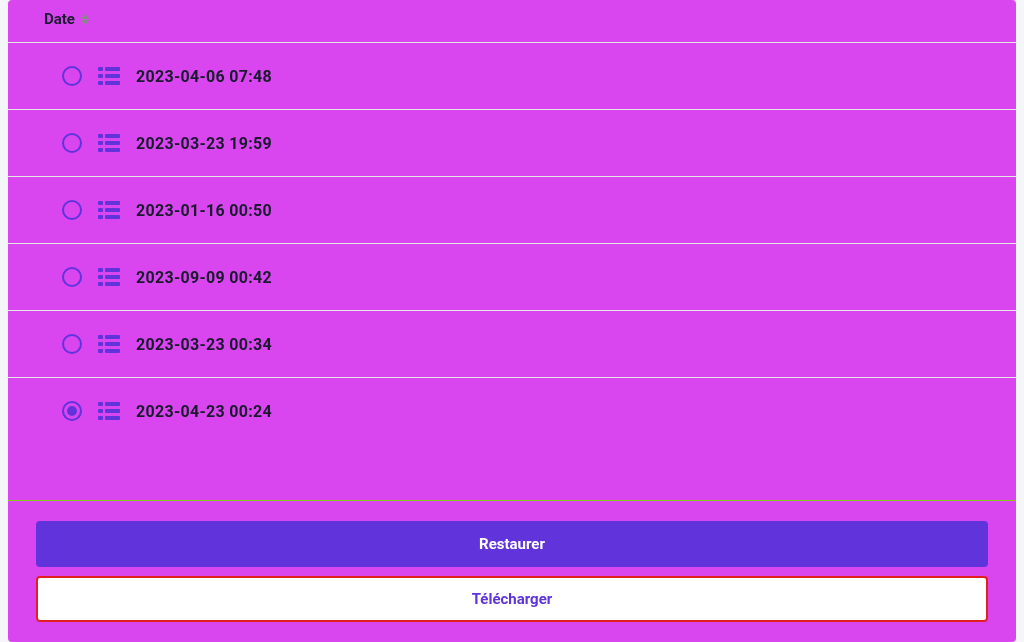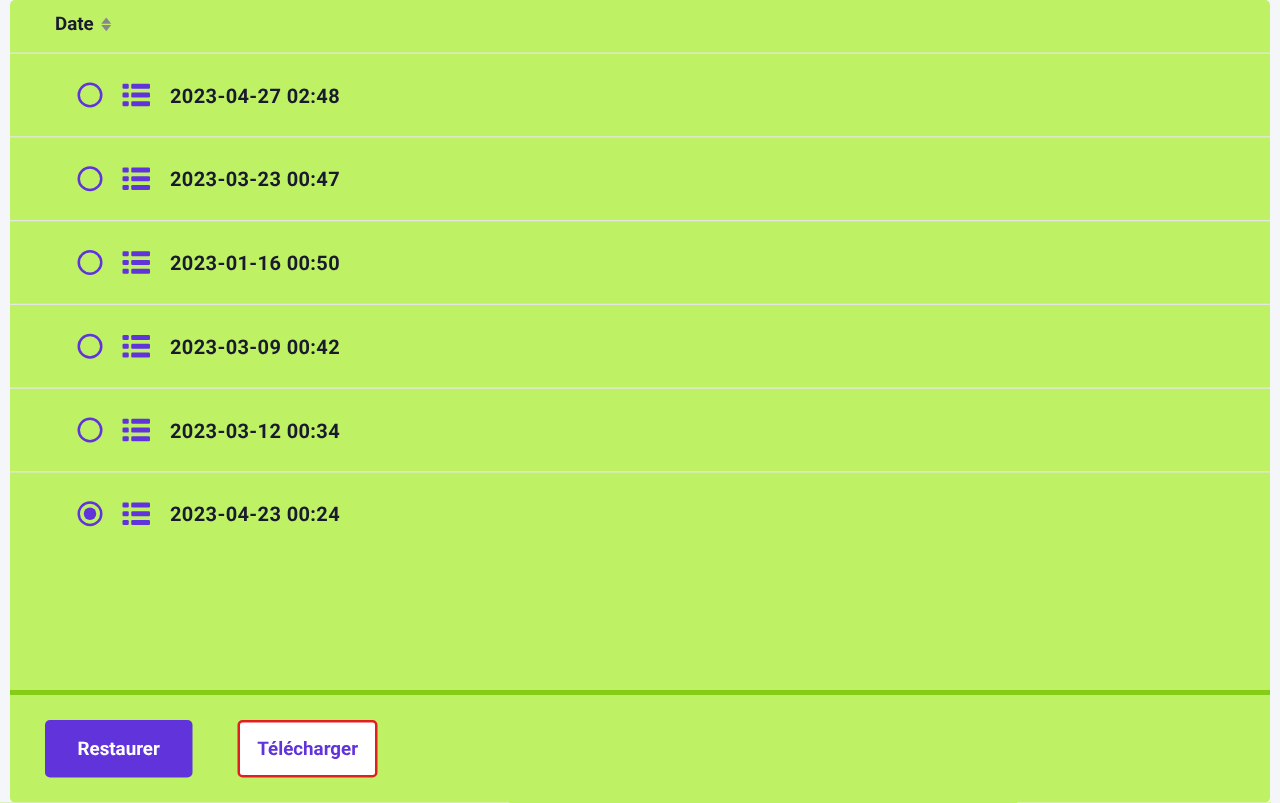--- a/index.html
+++ b/index.html
@@ -8,21 +8,21 @@
       box-sizing: border-box;
     }
     body {
       font-family: -apple-system, BlinkMacSystemFont, 'Segoe UI', Roboto, sans-serif;
       background: #f5f6fa;
       width: 1024px;
       height: 642px;
       padding: 0;
     }
     .container {
-      background: #bef264;
+      background: #d946ef;
       border-radius: 4px;
       margin: 0 8px;
       height: 100%;
       display: flex;
       flex-direction: column;
     }
     .table-header {
       display: flex;
       align-items: center;
       padding: 10px 36px 14px 36px;
@@ -127,23 +127,24 @@
       background: transparent;
     }
     .date-text {
       font-size: 16px;
       font-weight: 700;
       color: #1a1a2e;
       letter-spacing: 0.3px;
     }
     .footer {
       display: flex;
-      gap: 36px;
+      gap: 9px;
       padding: 20px 28px;
-      border-top: 4px solid #84cc16;
+      border-top: 1px solid #84cc16;
+      flex-direction: column;
     }
     .btn {
       padding: 14px 26px;
       border-radius: 4px;
       font-size: 15px;
       font-weight: 700;
       cursor: pointer;
       border: none;
       font-family: inherit;
     }
@@ -167,57 +168,57 @@
     <span class="sort-icon"></span>
   </div>
   <div class="rows" id="rows-container">
       <div class="row">
         <div class="radio"></div>
         <div class="list-icon">
           <div class="list-icon-line"></div>
           <div class="list-icon-line"></div>
           <div class="list-icon-line"></div>
         </div>
-        <span class="date-text">2023-04-27 02:48</span>
-      </div>
-      <div class="row">
-        <div class="radio"></div>
-        <div class="list-icon">
-          <div class="list-icon-line"></div>
-          <div class="list-icon-line"></div>
-          <div class="list-icon-line"></div>
-        </div>
-        <span class="date-text">2023-03-23 00:47</span>
+        <span class="date-text">2023-04-06 07:48</span>
+      </div>
+      <div class="row">
+        <div class="radio"></div>
+        <div class="list-icon">
+          <div class="list-icon-line"></div>
+          <div class="list-icon-line"></div>
+          <div class="list-icon-line"></div>
+        </div>
+        <span class="date-text">2023-03-23 19:59</span>
       </div>
       <div class="row">
         <div class="radio"></div>
         <div class="list-icon">
           <div class="list-icon-line"></div>
           <div class="list-icon-line"></div>
           <div class="list-icon-line"></div>
         </div>
         <span class="date-text">2023-01-16 00:50</span>
       </div>
       <div class="row">
         <div class="radio"></div>
         <div class="list-icon">
           <div class="list-icon-line"></div>
           <div class="list-icon-line"></div>
           <div class="list-icon-line"></div>
         </div>
-        <span class="date-text">2023-03-09 00:42</span>
-      </div>
-      <div class="row">
-        <div class="radio"></div>
-        <div class="list-icon">
-          <div class="list-icon-line"></div>
-          <div class="list-icon-line"></div>
-          <div class="list-icon-line"></div>
-        </div>
-        <span class="date-text">2023-03-12 00:34</span>
+        <span class="date-text">2023-09-09 00:42</span>
+      </div>
+      <div class="row">
+        <div class="radio"></div>
+        <div class="list-icon">
+          <div class="list-icon-line"></div>
+          <div class="list-icon-line"></div>
+          <div class="list-icon-line"></div>
+        </div>
+        <span class="date-text">2023-03-23 00:34</span>
       </div>
       <div class="row">
         <div class="radio selected"></div>
         <div class="list-icon">
           <div class="list-icon-line"></div>
           <div class="list-icon-line"></div>
           <div class="list-icon-line"></div>
         </div>
         <span class="date-text">2023-04-23 00:24</span>
       </div>

